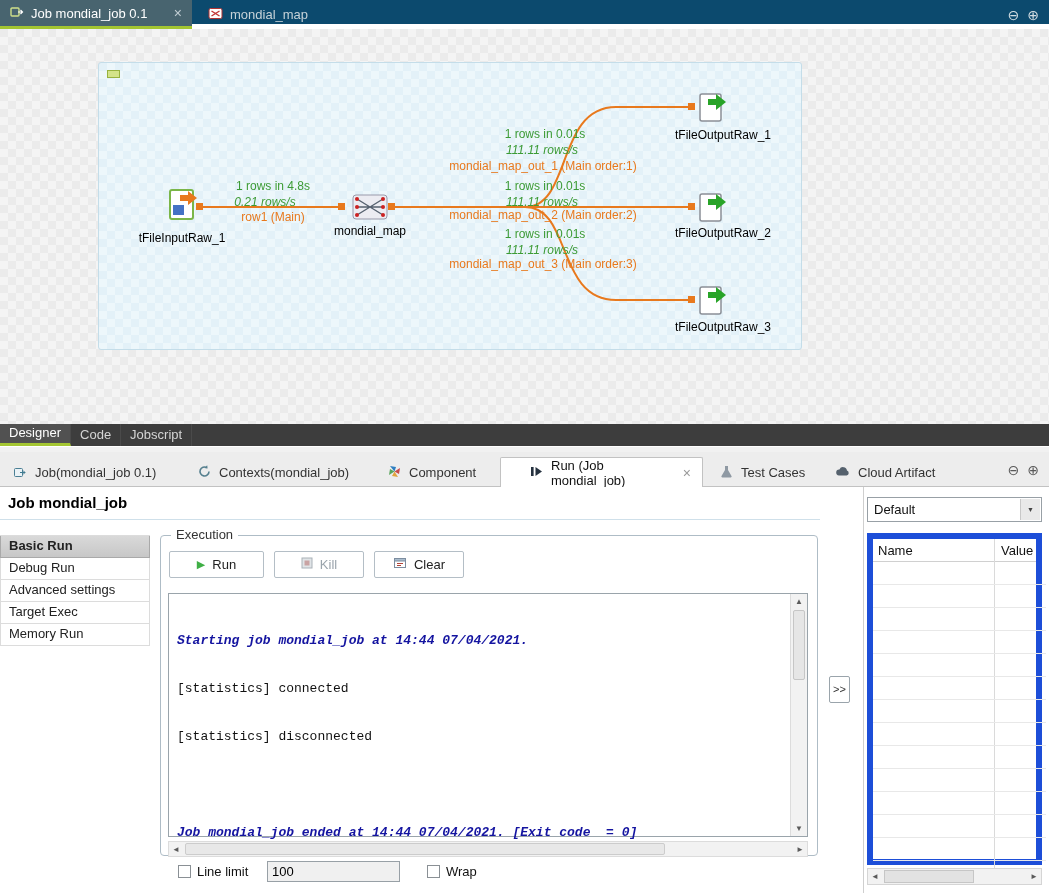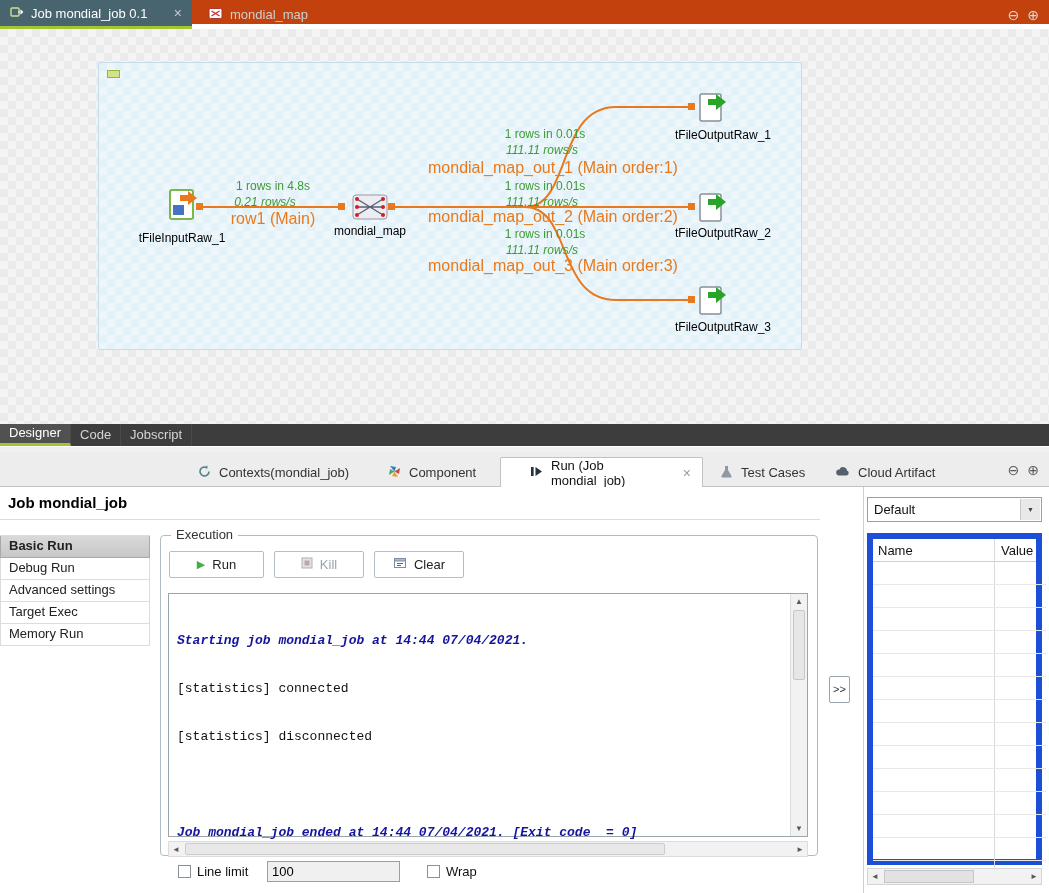--- a/index.html
+++ b/index.html
@@ -1,38 +1,38 @@
 <!DOCTYPE html>
 <html><head>
 <meta charset="utf-8">
 <style>
   * { margin:0; padding:0; box-sizing:border-box; }
   body { font-family:"Liberation Sans",sans-serif; background:#ddd; }
   #app { position:relative; width:1049px; height:893px; background:#fff; overflow:hidden; font-size:13px; }
 
   
-  .topbar { position:absolute; top:0; left:0; width:1049px; height:24px; background:#c2410c; }
+  .topbar { position:absolute; top:0; left:0; width:1049px; height:24px; background:#0c4a6e; }
   .toptab { position:absolute; top:0; height:29px; display:flex; align-items:center; gap:7px; padding:0 10px; color:#c6d2d8; font-size:13px; }
   .toptab.active { background:#48646f; color:#fff; border-bottom:3px solid #a3c531; }
   .toptab-close { color:#c2ced4; font-size:14px; margin-left:auto; }
   .topbar-controls { position:absolute; right:10px; top:0; height:29px; display:flex; align-items:center; gap:8px; color:#d2dde2; font-size:14px; }
 
   
   .canvas { position:absolute; top:29px; left:0; width:1049px; height:395px; background-color:#f0f0f0;
             background:repeating-conic-gradient(#f4f4f4 0% 25%, #ebebeb 0% 50%) 0 0/16px 16px; }
   .jobbox { position:absolute; left:98px; top:33px; width:704px; height:288px;
             background:repeating-conic-gradient(#edf7fb 0% 25%, #e3f1f8 0% 50%) 0 0/16px 16px;
             border:1px solid #c4dde9; border-radius:3px; }
   .jobbox-marker { position:absolute; left:8px; top:7px; width:13px; height:8px; background:#d3e389; border:1px solid #97b23f; }
   .wires { position:absolute; left:0; top:0; width:1049px; height:395px; pointer-events:none; }
   .comp-icon { position:absolute; }
   .comp-label { position:absolute; text-align:center; font-size:12px; color:#000; }
   .stat { position:absolute; text-align:center; font-size:12px; color:#3c9b35; white-space:nowrap; }
   .stat.rate { font-style:italic; }
-  .wire-name { position:absolute; text-align:center; font-size:16px; color:#e8791d; white-space:nowrap; }
+  .wire-name { position:absolute; text-align:center; font-size:12px; color:#e8791d; white-space:nowrap; }
 
   
   .viewbar { position:absolute; top:424px; left:0; width:1049px; height:22px; background:#3d3d3d; display:flex; }
   .viewtab { height:22px; padding:0 9px; color:#d5d5d5; font-size:13px; line-height:21px; border-right:1px solid #4a4a4a; }
   .viewtab.active { background:#515151; color:#fff; border-bottom:3px solid #a3c531; line-height:18px; }
   .splitter { position:absolute; top:446px; left:0; width:1049px; height:6px; background:#f1f1f1; border-top:1px solid #fff; }
 
   
   .paneltabs { position:absolute; top:452px; left:0; width:1049px; height:35px; background:#ededed; border-bottom:1px solid #c2c2c2; }
   .ptab { position:absolute; top:6px; height:29px; display:flex; align-items:center; gap:7px; padding:0 11px; color:#333; font-size:13px; }
@@ -208,20 +208,29 @@
   </div>
 
   <div class="viewbar">
     <div class="viewtab active">Designer</div>
     <div class="viewtab">Code</div>
     <div class="viewtab">Jobscript</div>
   </div>
   <div class="splitter"></div>
 
   <div class="paneltabs">
+    <div class="ptab" style="left:2px;">
+      <span>
+        <svg width="15" height="15" viewBox="0 0 15 15">
+            <rect x="1.5" y="4.5" width="8" height="8" rx="1" fill="#eaf2f6" stroke="#4a7f94"></rect>
+            <path d="M7 8.5 h5 M10 6.5 l2 2 -2 2" stroke="#3f7b91" fill="none"></path>
+          </svg>
+      </span>
+      <span>Job(mondial_job 0.1)</span>
+    </div>
     <div class="ptab" style="left:186px;">
       <span>
         <svg width="15" height="15" viewBox="0 0 15 15">
             <path d="M12 7.5 a4.5 4.5 0 1 1 -2.2 -3.9" fill="none" stroke="#56808f" stroke-width="1.6"></path>
             <path d="M10.2 1.2 l0.4 3.2 -3.2 -0.4 z" fill="#56808f"></path>
           </svg>
       </span>
       <span>Contexts(mondial_job)</span>
     </div>
     <div class="ptab" style="left:376px;">

